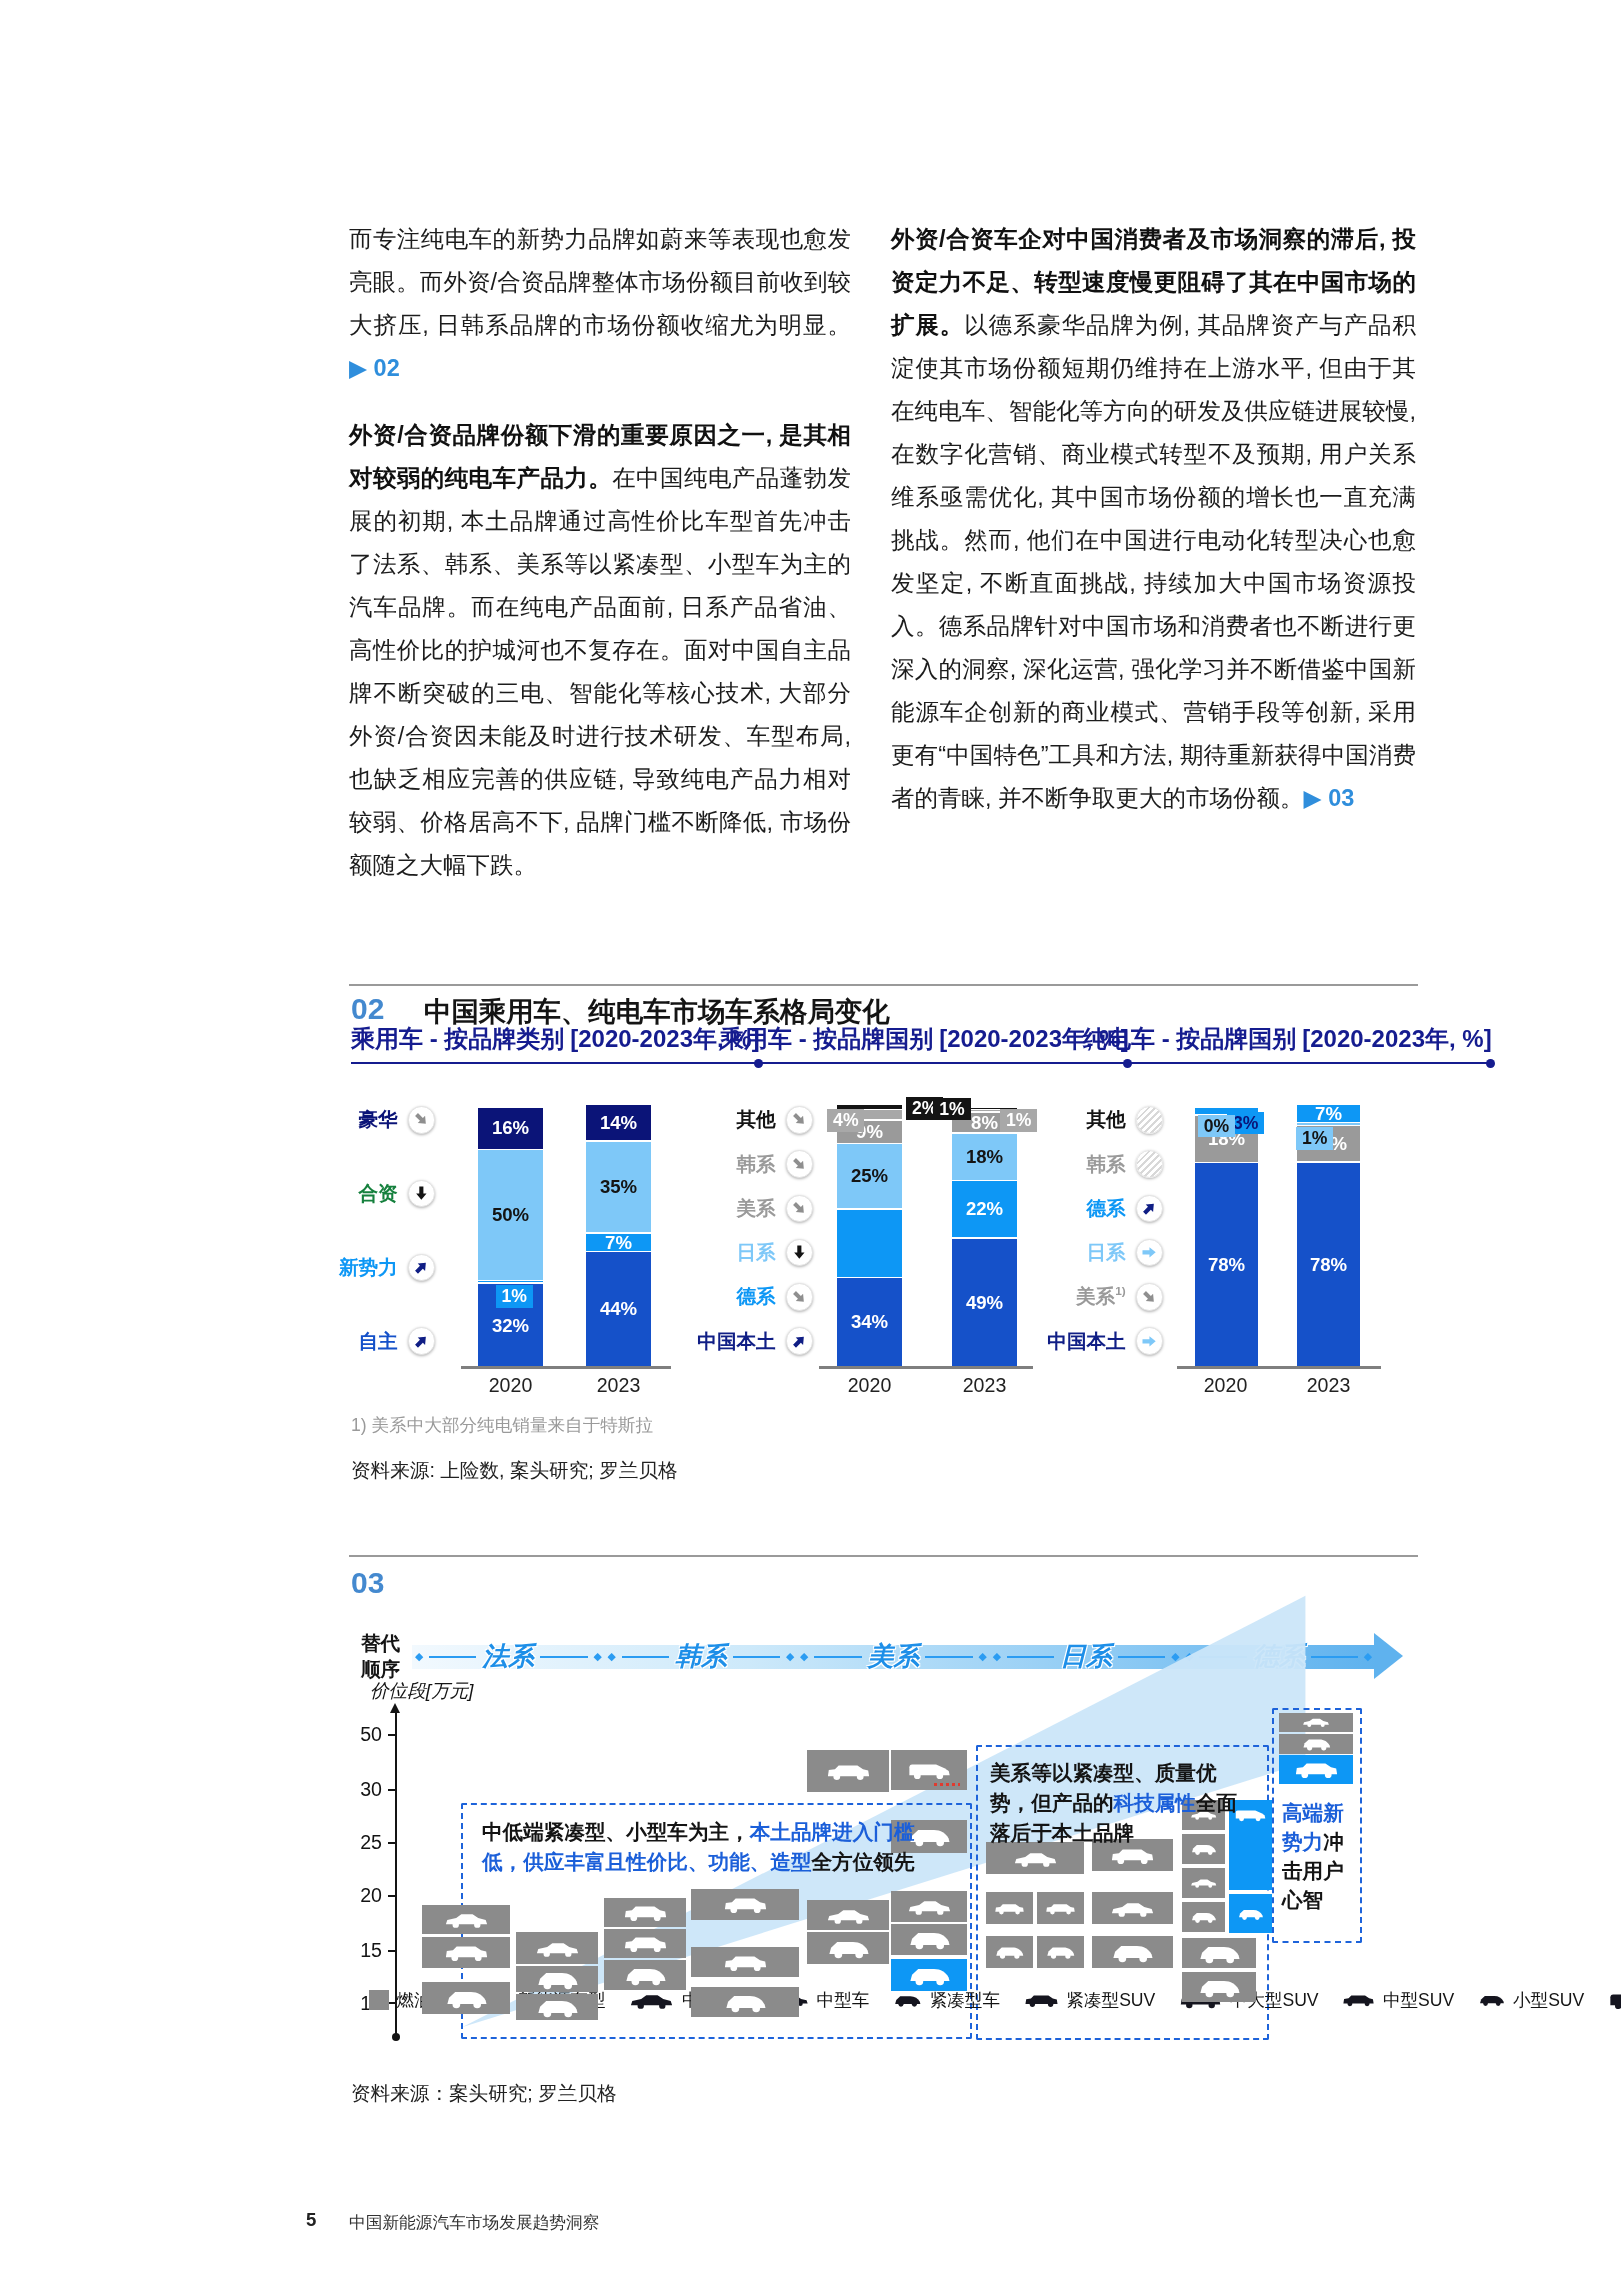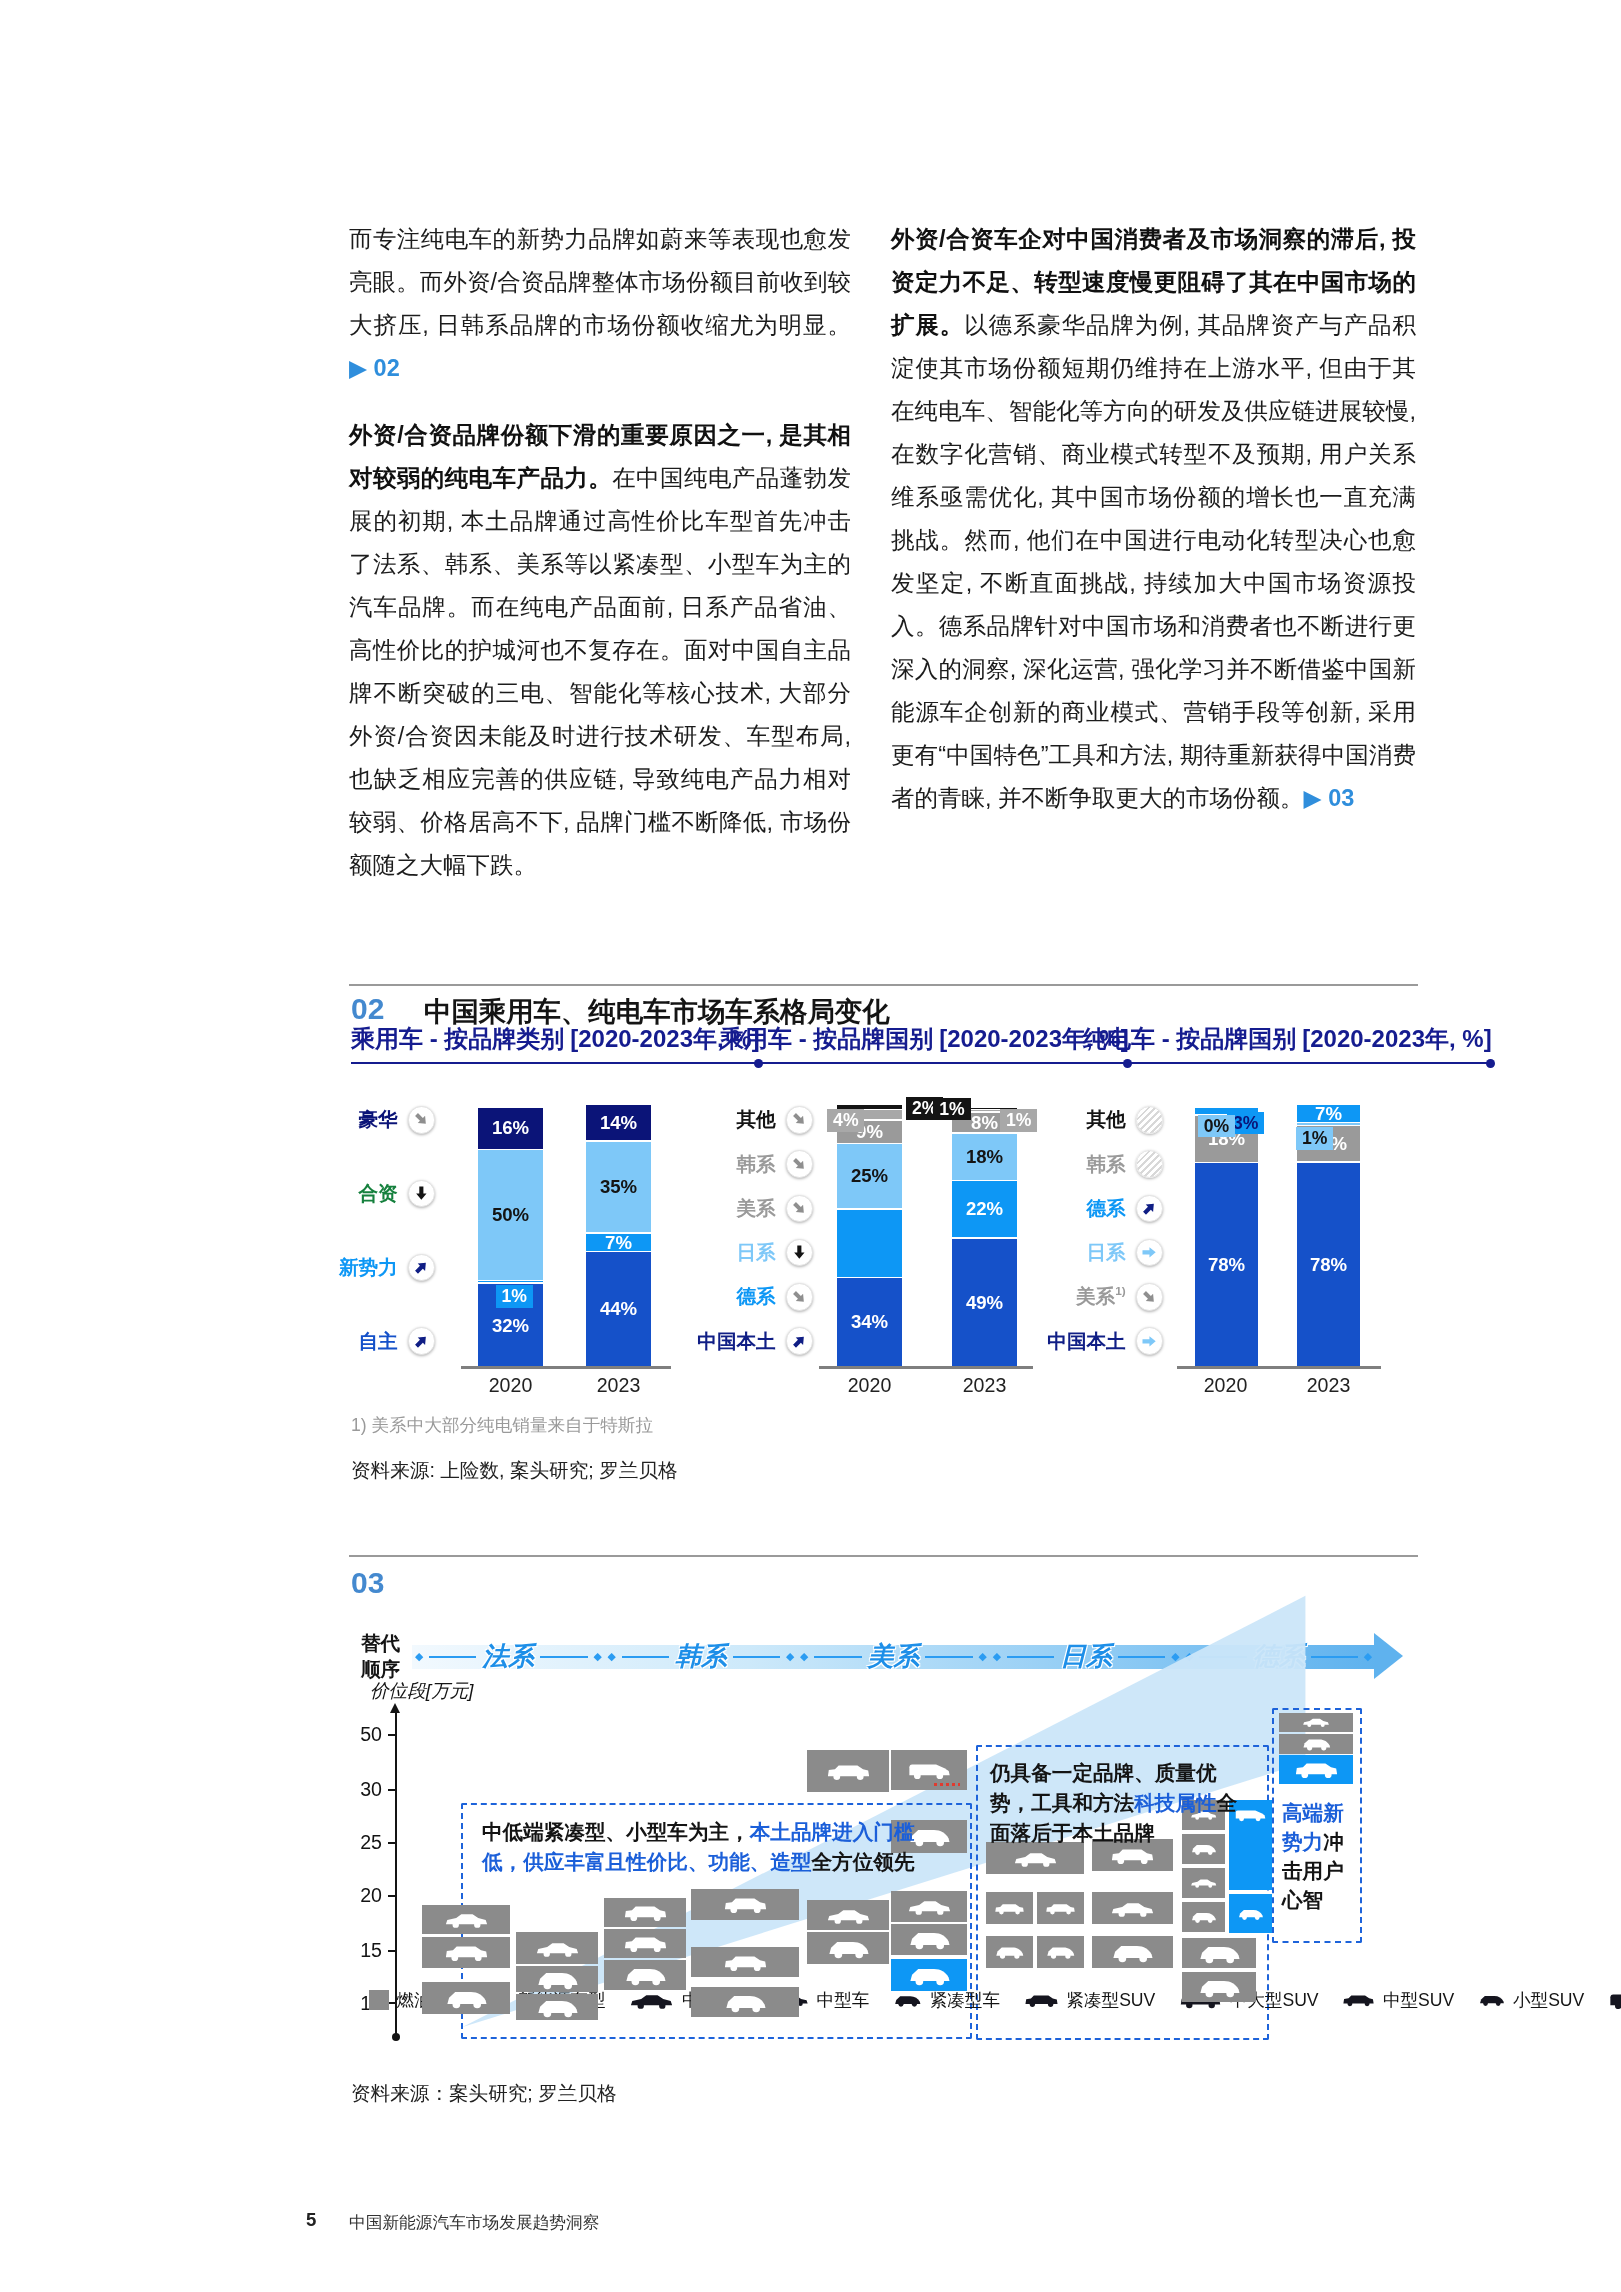--- a/index.html
+++ b/index.html
@@ -372,21 +372,21 @@
   <div class="axis-label" style="left:370px;top:1678px">价位段[万元]</div>
   <div class="yaxis"></div>
   <div class="yaxis-arrow"></div>
   <div class="yaxis-dot"></div>
 
   <div class="dashed" style="left:461px;top:1803px;width:507px;height:232px"></div>
   <div class="dashed" style="left:976px;top:1745px;width:289px;height:291px"></div>
   <div class="dashed" style="left:1272px;top:1708px;width:86px;height:231px"></div>
 
   <div class="co-text" id="callout1" style="left:482px;top:1817px;width:470px"><span style="color: rgb(20, 20, 20);">中低端紧凑型、小型车为主，</span><span style="color: rgb(27, 95, 217);">本土品牌进入门槛低，供应丰富且性价比、功能、造型</span><span style="color: rgb(20, 20, 20);">全方位领先</span></div>
-  <div class="co-text" id="callout2" style="left:990px;top:1758px;width:267px"><span style="color: rgb(20, 20, 20);">仍具备一定品牌、质量优势，工具和方法</span><span style="color: rgb(27, 95, 217);">科技属性</span><span style="color: rgb(20, 20, 20);">全面落后于本土品牌</span></div>
+  <div class="co-text" id="callout2" style="left:990px;top:1758px;width:267px"><span style="color: rgb(20, 20, 20);">美系等以紧凑型、质量优势，但产品的</span><span style="color: rgb(27, 95, 217);">科技属性</span><span style="color: rgb(20, 20, 20);">全面落后于本土品牌</span></div>
   <div class="co-text" id="callout3" style="left:1282px;top:1798px;width:73px;line-height:29px"><span style="color: rgb(27, 95, 217);">高端新势力</span><span style="color: rgb(20, 20, 20);">冲击用户心智</span></div>
 
   <div id="legend3">
       <div class="lg3-item">
         <div class="lg3-swatch" style="background: rgb(139, 139, 139);"></div>
         <div class="lg3-label">燃油车型</div>
       </div>
       <div class="lg3-item">
         <div class="lg3-swatch" style="background: rgb(13, 151, 245);"></div>
         <div class="lg3-label">新能源车型</div>

